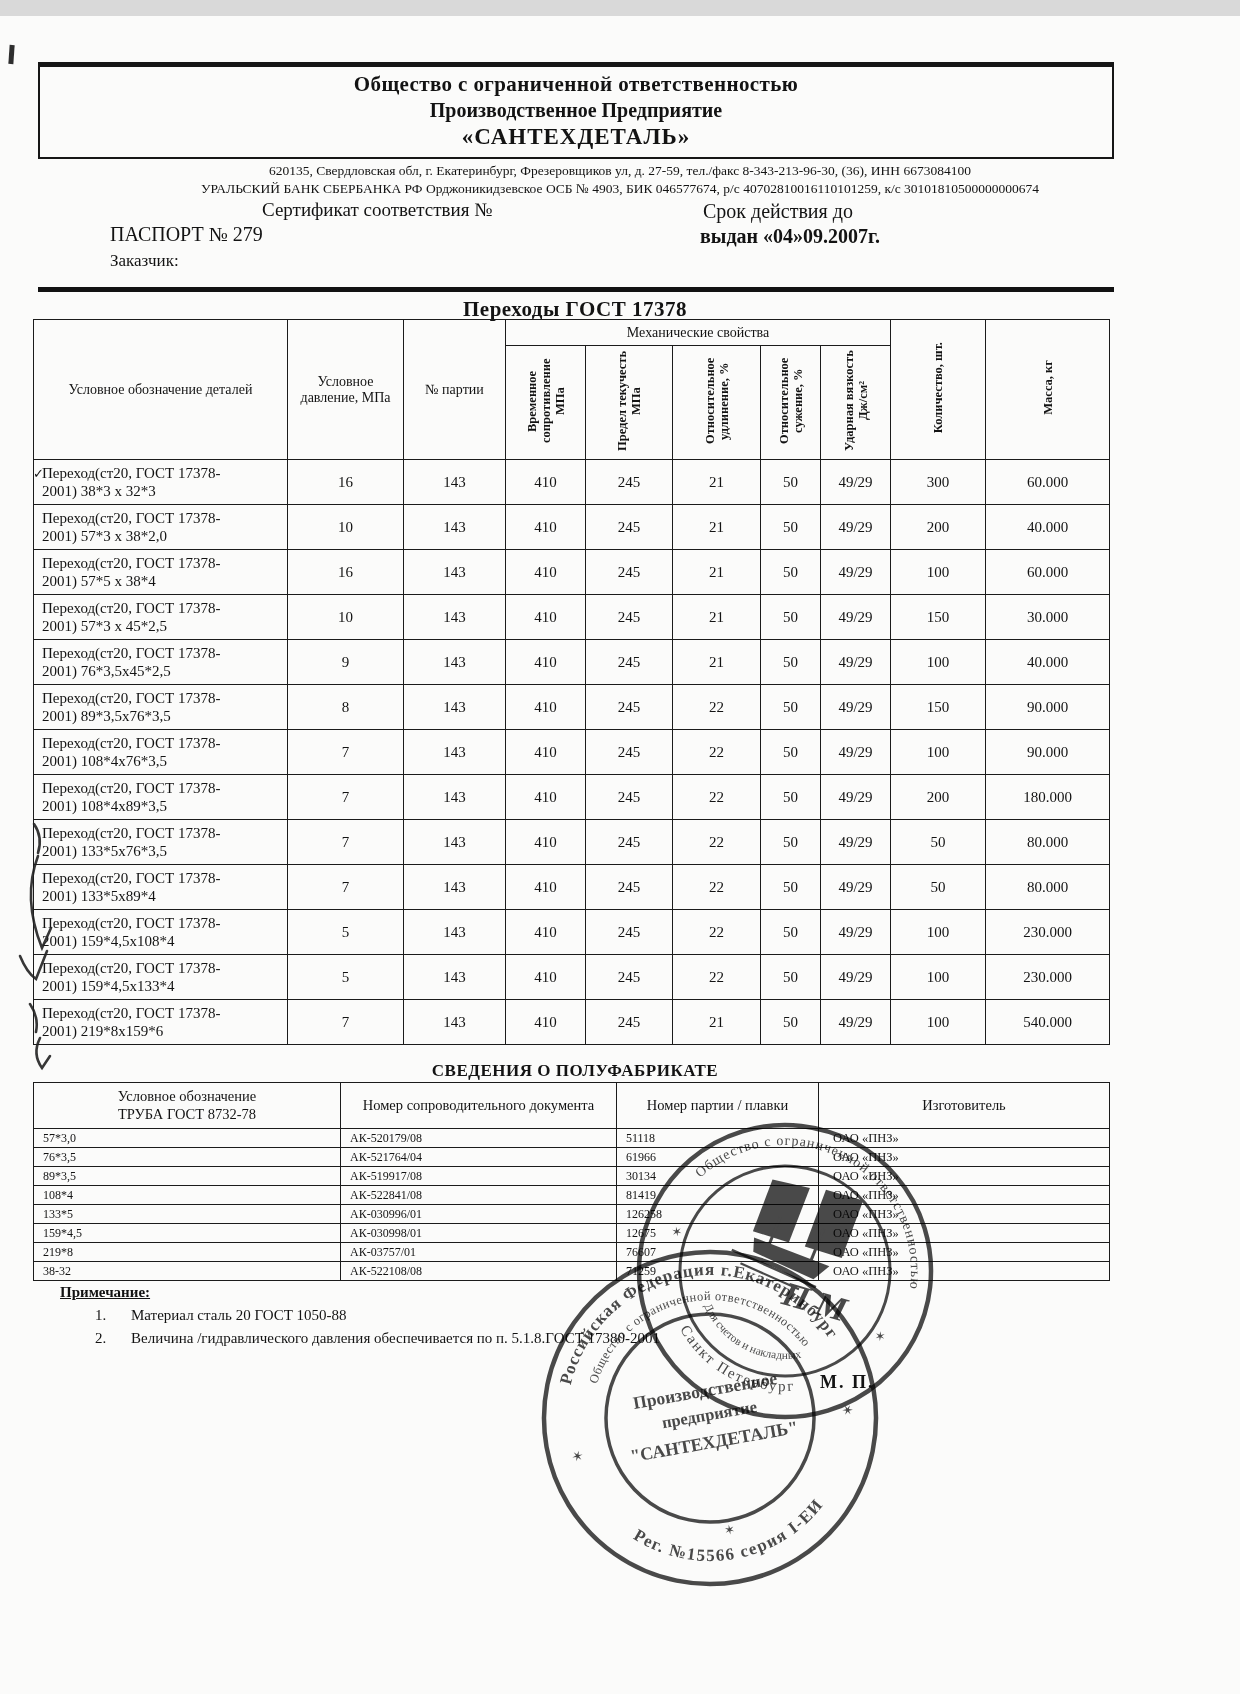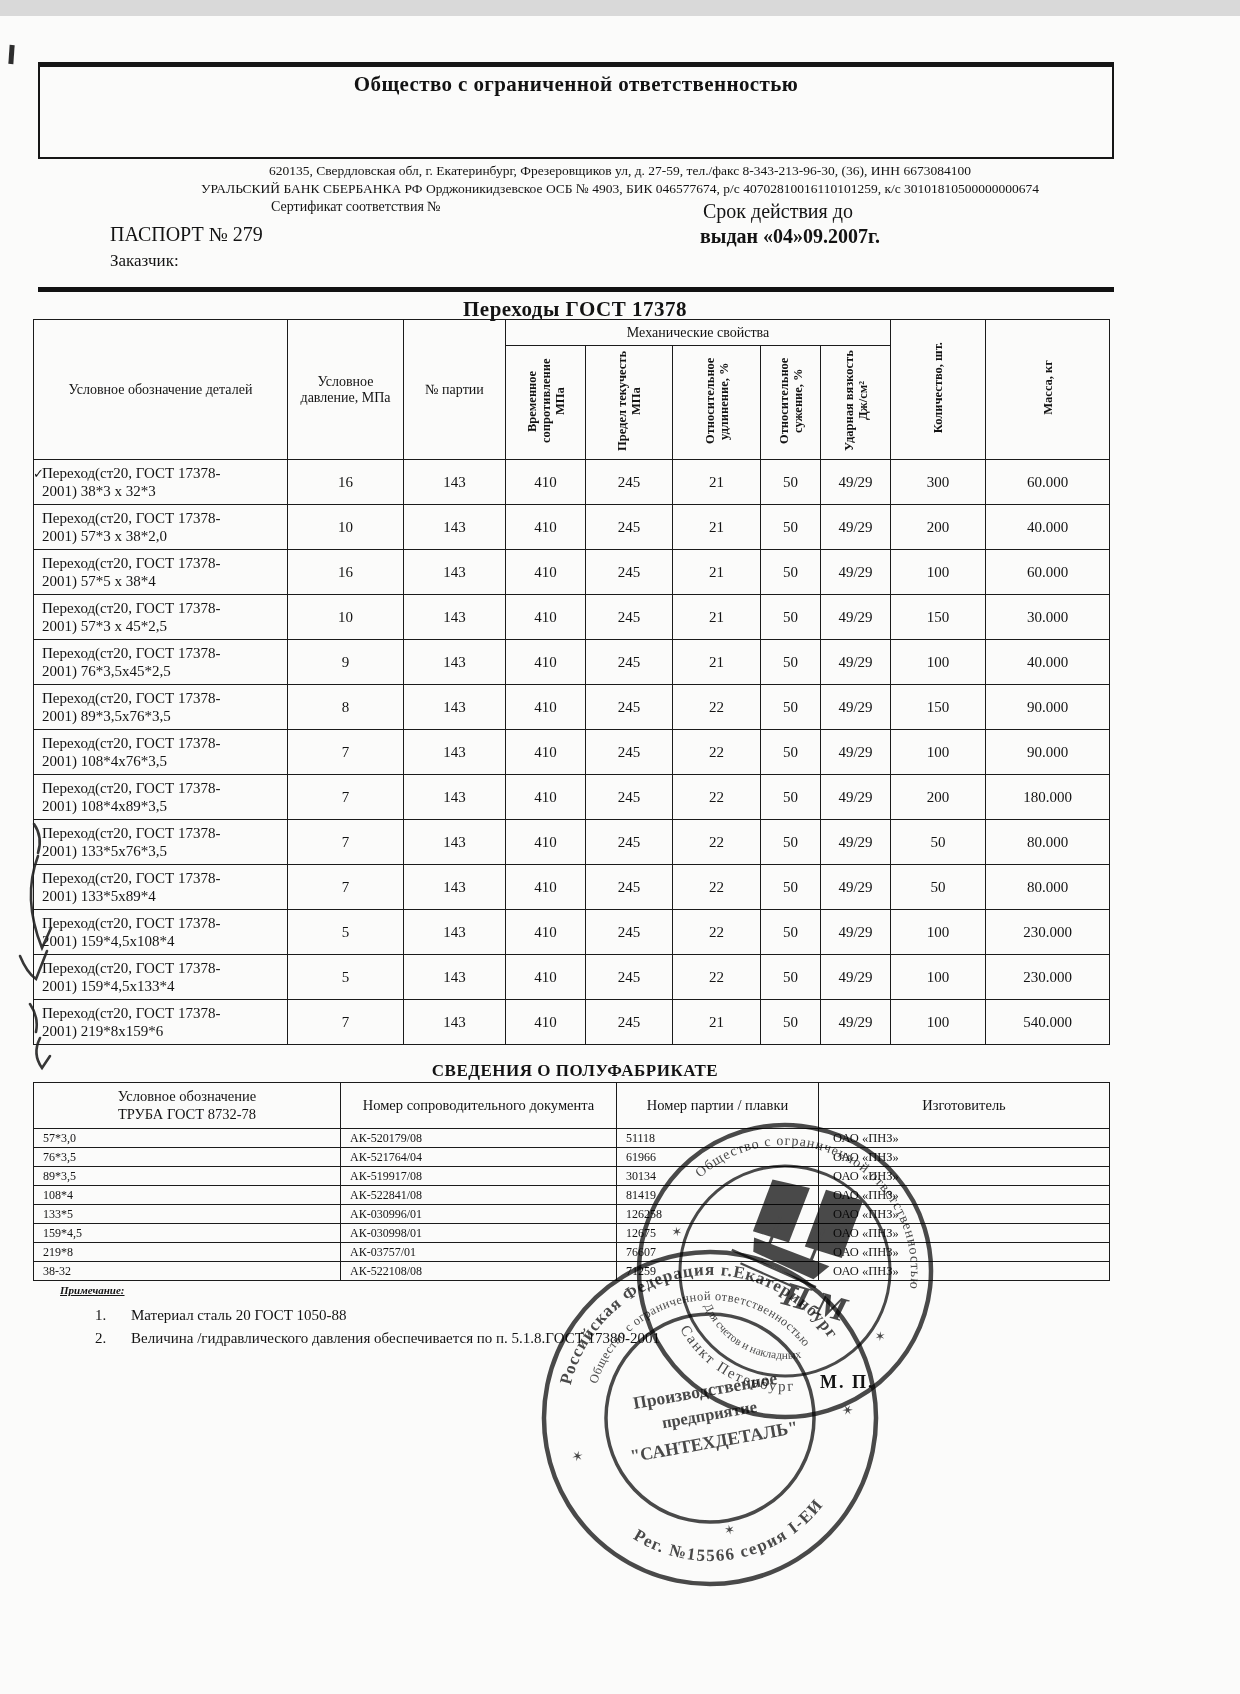--- a/index.html
+++ b/index.html
@@ -10,21 +10,21 @@
   
   .artifact{position:absolute;left:9px;top:29px;width:5px;height:19px;background:#2e2e2e;transform:rotate(4deg);}
   .org-box{position:absolute;left:38px;top:46px;width:1076px;height:97px;
            border:2px solid #161616;border-top-width:5px;text-align:center;padding-top:5px;}
   .org-line1{font-size:21px;font-weight:bold;letter-spacing:.4px;}
   .org-line2{font-size:20px;font-weight:bold;margin-top:2px;}
   .org-line3{font-size:23px;font-weight:bold;margin-top:2px;letter-spacing:1px;}
   .addr{position:absolute;left:0;width:1240px;text-align:center;font-size:13.5px;white-space:nowrap;}
   .addr1{top:147px;}
   .addr2{top:165px;}
-  .cert-label{position:absolute;left:271px;top:183px;font-size:14px;}
+  .cert-label{position:absolute;left:262px;top:183px;font-size:19px;}
   .valid-label{position:absolute;left:703px;top:184px;font-size:20px;}
   .passport{position:absolute;left:110px;top:207px;font-size:20px;font-weight:normal;}
   .issued{position:absolute;left:700px;top:209px;font-size:20px;font-weight:bold;}
   .customer{position:absolute;left:110px;top:235px;font-size:17px;}
   .thick-rule{position:absolute;left:38px;top:271px;width:1076px;height:5px;background:#121212;}
 
   
   .tbl-title{position:absolute;left:0;top:281px;width:1150px;text-align:center;
              font-size:21px;font-weight:bold;letter-spacing:.5px;}
   table{border-collapse:collapse;table-layout:fixed;}
@@ -44,21 +44,21 @@
   .semi-title{position:absolute;left:0;top:1045px;width:1150px;text-align:center;
               font-size:17px;font-weight:bold;letter-spacing:.5px;}
   .semi-table{position:absolute;left:33px;top:1066px;width:1076px;}
   .semi-table th,.semi-table td{border:1.6px solid #1b1b1b;}
   .semi-table th{font-weight:normal;font-size:14.5px;text-align:center;height:23px;line-height:1.2;}
   .semi-table th.two-line{height:46px;}
   .semi-table td{height:19px;font-size:12px;text-align:left;padding:0 0 0 9px;white-space:nowrap;}
   .semi-table td.maker-cell{font-size:12.5px;padding-left:14px;}
 
   
-  .note-label{position:absolute;left:60px;top:1268px;font-size:11px;font-weight:bold;text-decoration:underline;font-style:italic;}
+  .note-label{position:absolute;left:60px;top:1268px;font-size:15px;font-weight:bold;text-decoration:underline;}
   .note-item{position:absolute;font-size:15px;}
   .note-num{display:inline-block;width:36px;}
   .note1{left:95px;top:1291px;}
   .note2{left:95px;top:1314px;}
 
   
   .stamp{position:absolute;mix-blend-mode:multiply;opacity:.92;}
   .stamp1{left:630px;top:1100px;width:310px;height:310px;}
   .stamp2{left:536px;top:1228px;width:348px;height:348px;}
   .mp-label{position:absolute;left:820px;top:1356px;font-size:18px;font-weight:bold;letter-spacing:2px;}
@@ -66,20 +66,22 @@
 </style>
 </head>
 <body>
 
 <div class="page">
 
   <div class="artifact"></div>
 
   <div class="org-box">
     <div class="org-line1">Общество с ограниченной ответственностью</div>
+    <div class="org-line2">Производственное Предприятие</div>
+    <div class="org-line3">«САНТЕХДЕТАЛЬ»</div>
   </div>
   <div class="addr addr1">620135, Свердловская обл,  г. Екатеринбург, Фрезеровщиков ул, д. 27-59, тел./факс 8-343-213-96-30, (36), ИНН 6673084100</div>
   <div class="addr addr2">УРАЛЬСКИЙ БАНК СБЕРБАНКА РФ Орджоникидзевское ОСБ № 4903, БИК 046577674, р/с 40702810016110101259, к/с 30101810500000000674</div>
 
   <div class="cert-label">Сертификат соответствия №</div>
   <div class="valid-label">Срок действия до</div>
   <div class="passport">ПАСПОРТ № 279</div>
   <div class="issued">выдан «04»09.2007г.</div>
   <div class="customer">Заказчик:</div>
 

